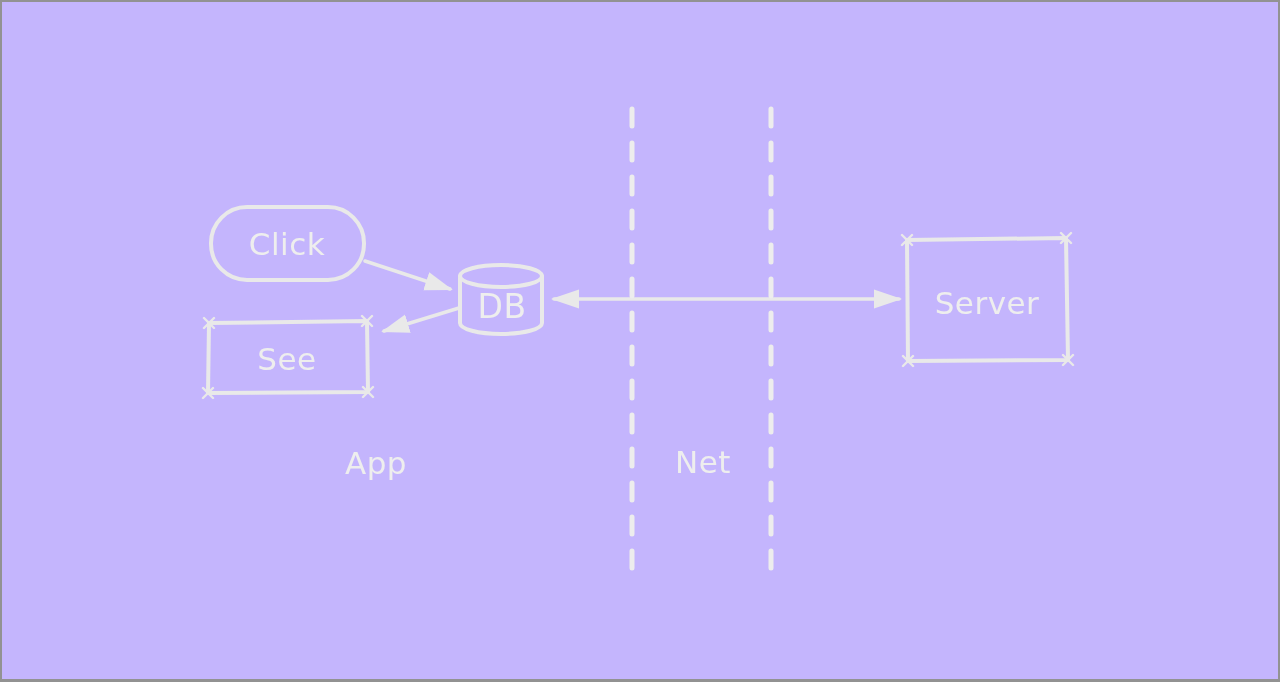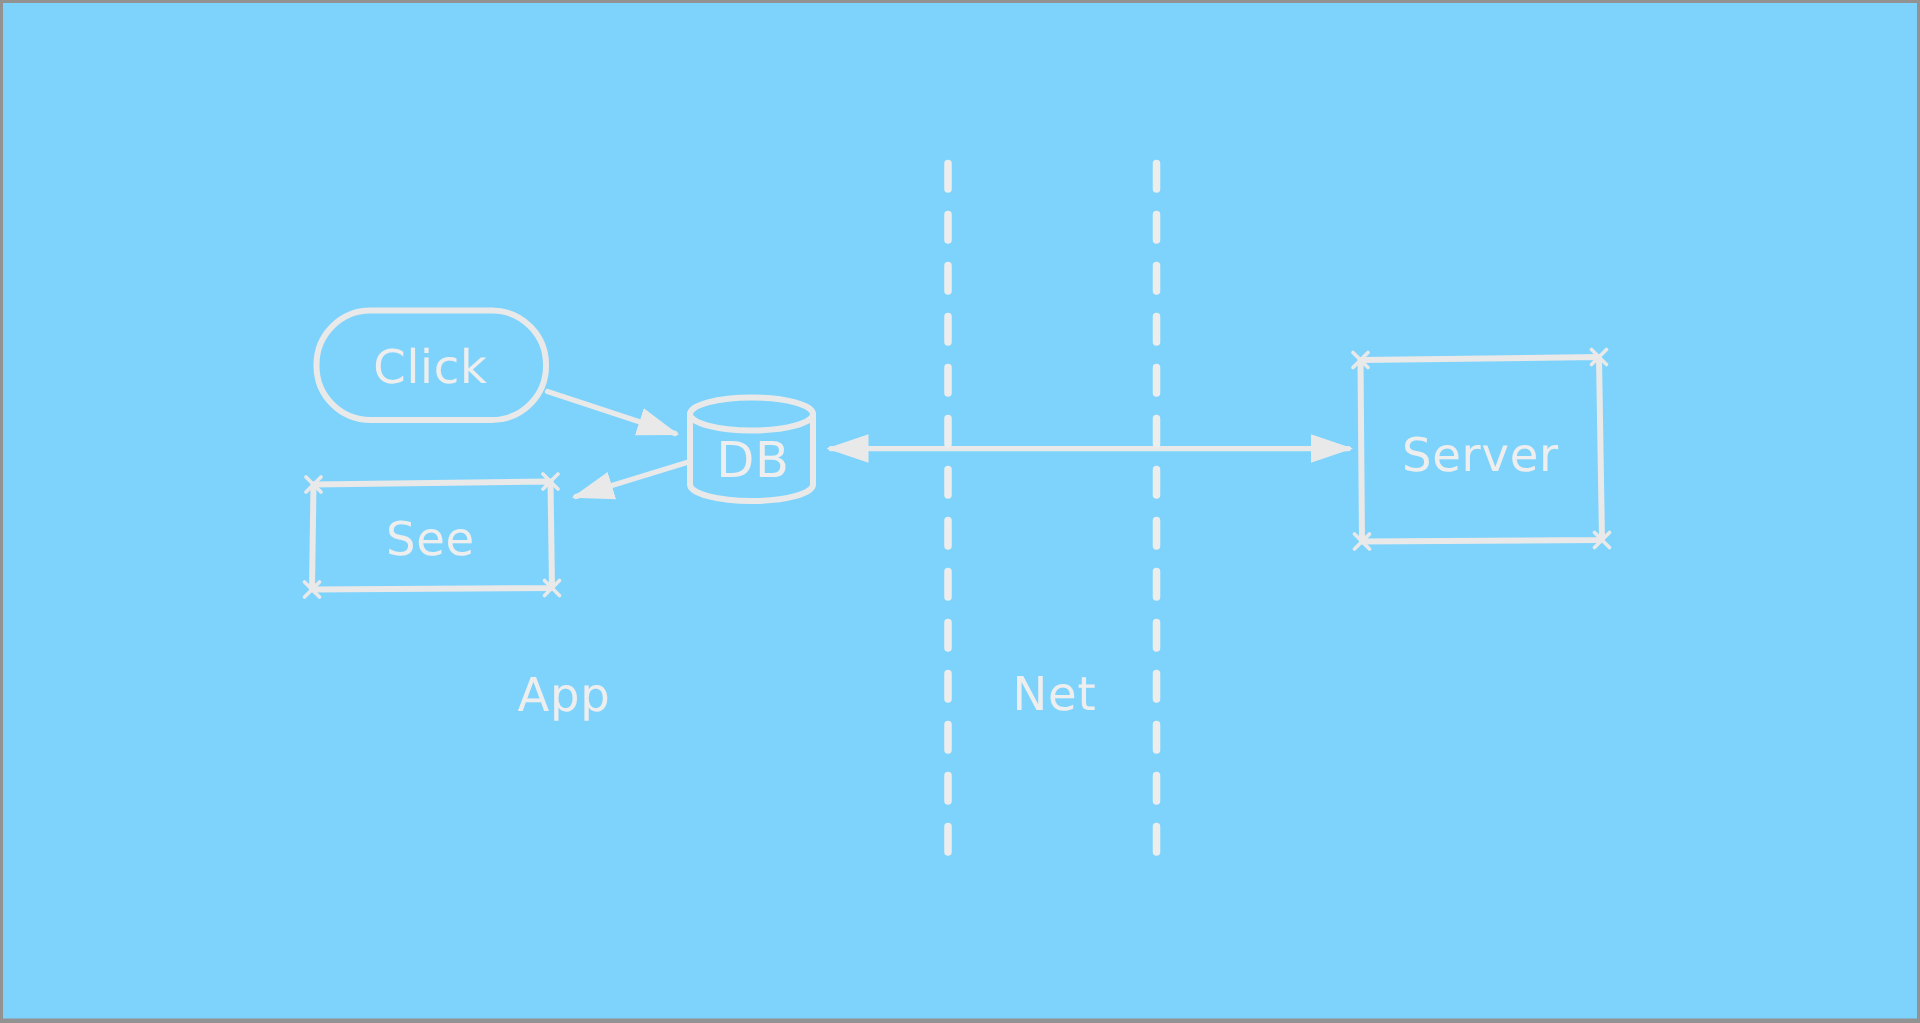--- a/index.html
+++ b/index.html
@@ -2,21 +2,21 @@
 <html><head>
 <meta charset="utf-8">
 <style>
   html, body { margin: 0; padding: 0; background: #101012; }
   .frame {
     position: relative;
     width: 1280px; height: 682px;
     box-sizing: border-box;
     border: 2px solid #929292;
     border-bottom-width: 3px;
-    background: #7dd3fc;
+    background: #c4b5fd;
     overflow: hidden;
   }
   svg { display: block; }
   .shape {
     fill: none;
     stroke: #e9e9e9;
     stroke-width: 4;
     stroke-linecap: round;
     stroke-linejoin: round;
   }

